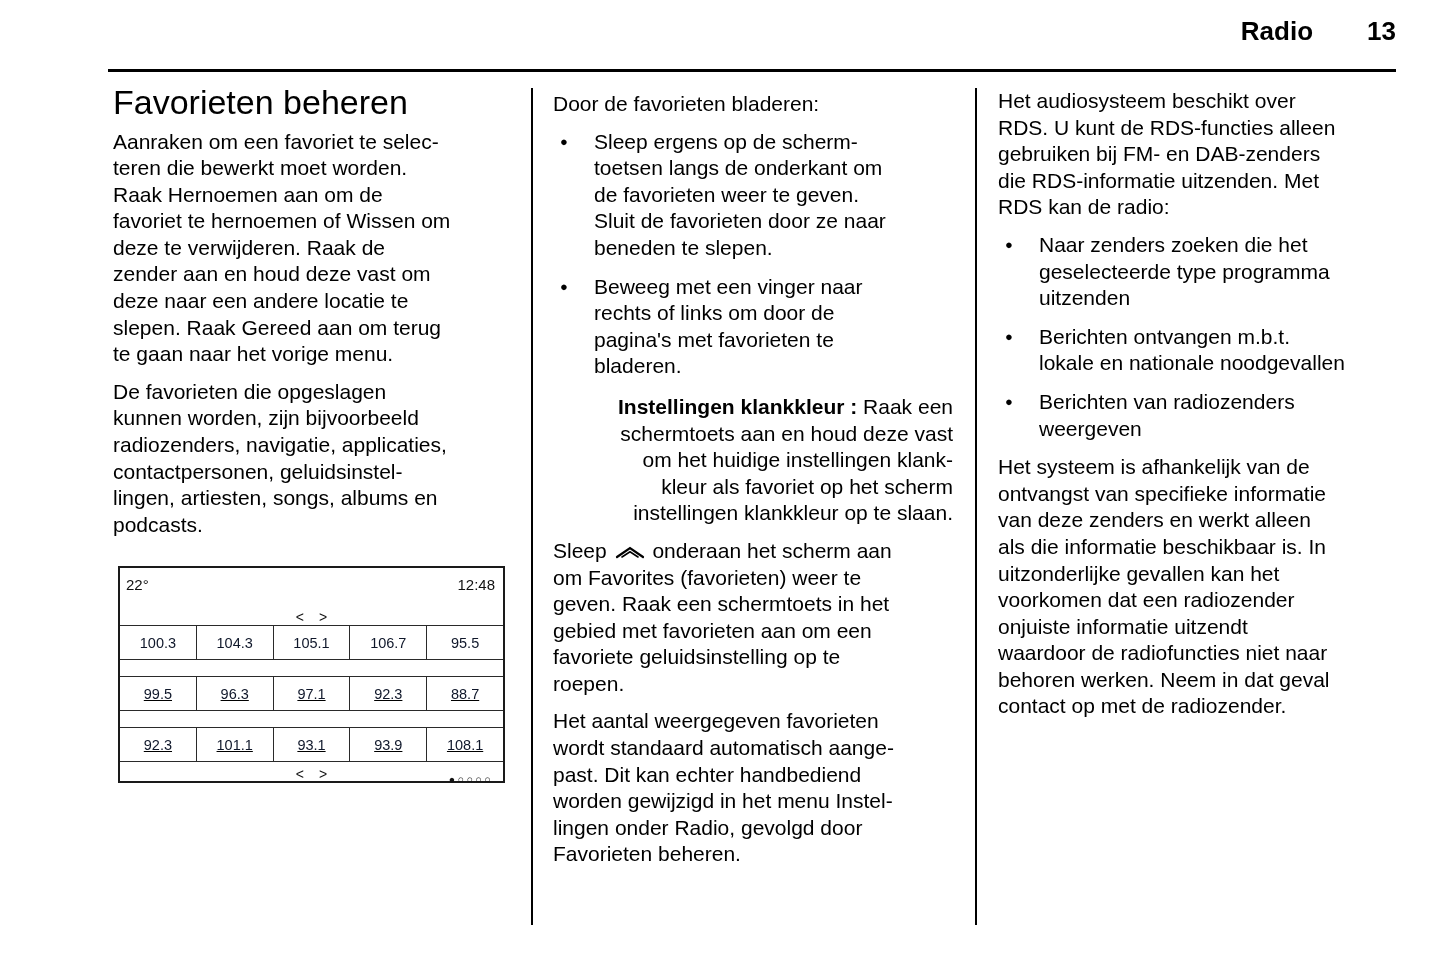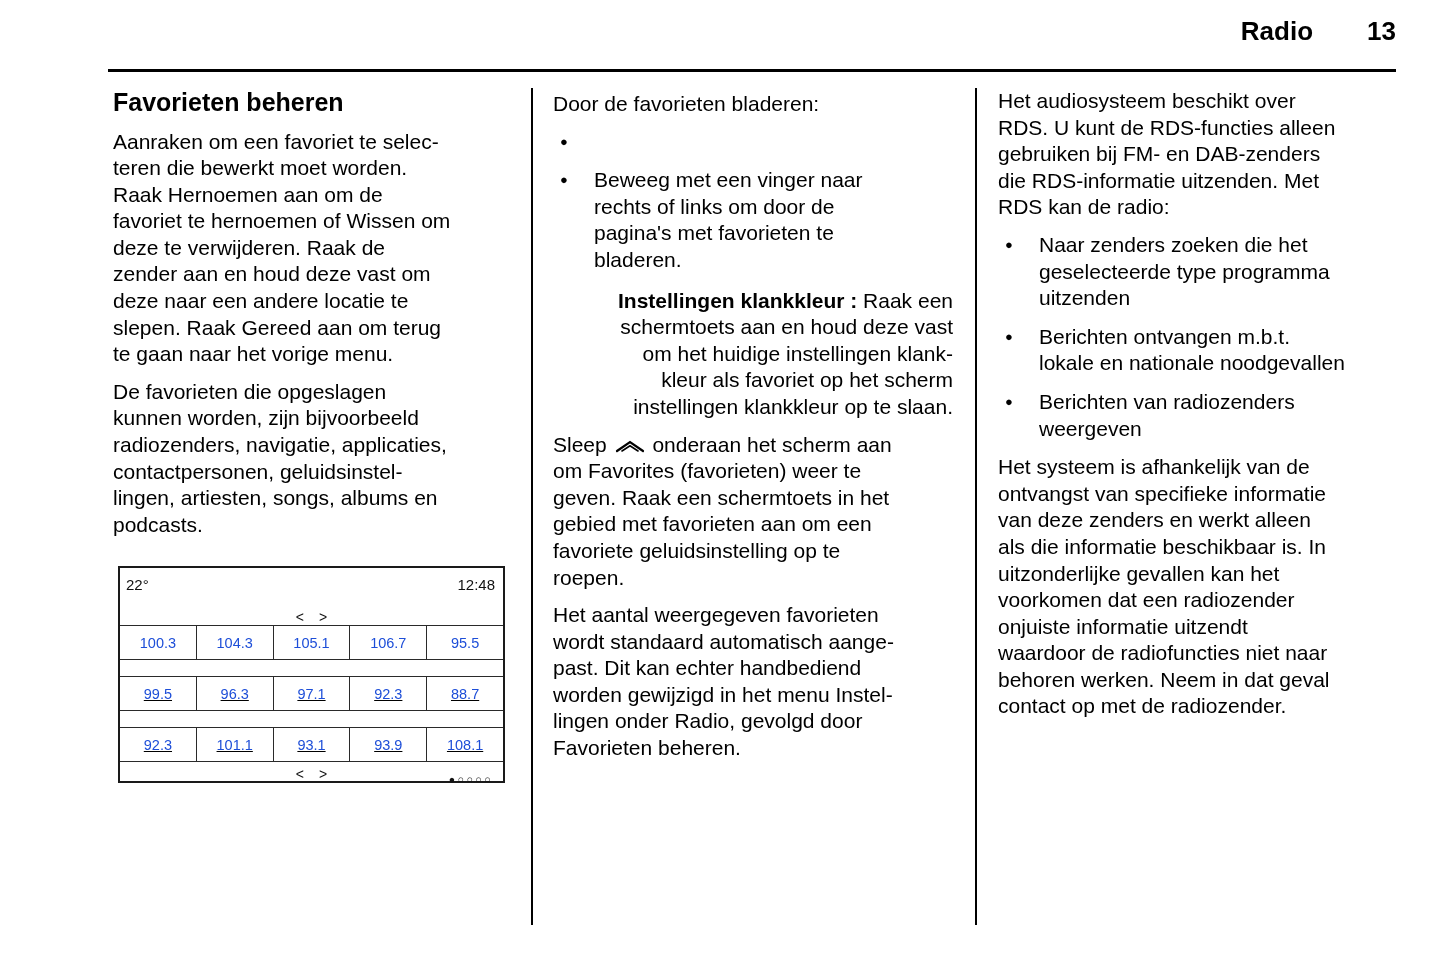--- a/index.html
+++ b/index.html
@@ -38,22 +38,22 @@
     align-items: flex-start;
   }
   .col { font-size: 21px; line-height: 26.6px; }
   .col1 { width: 398px; }
   .col2 { width: 400px; margin-left: 20px; }
   .col3 { width: 397px; margin-left: 21px; }
   .vsep { width: 2px; height: 837px; background: #000; flex: none; }
   .vsep.s1 { margin-left: 20px; }
   .vsep.s2 { margin-left: 22px; }
   .h {
-    font-size: 25px;
-    font-weight: bold;
+    font-size: 34px;
+    font-weight: normal;
     line-height: 29.5px;
     white-space: pre-line;
     margin: 0 0 11px 0;
   }
   .h.h2 { margin-top: 16px; }
   .p { white-space: pre-line; margin: 0 0 11px 0; }
   .p.flow { white-space: normal; }
   .pre { white-space: pre-line; }
   .p.tone { margin-top: 14px; text-align: right; }
   .intro { padding-top: 3px; }
@@ -80,21 +80,21 @@
   .fig-row {
     display: flex;
     height: 35px;
     border-top: 1.5px solid #2a2a2a;
     border-bottom: 1.5px solid #2a2a2a;
   }
   .fig-row + .fig-row { margin-top: 16px; text-decoration: underline; }
   .fig-cell {
     flex: 1;
     display: flex; align-items: center; justify-content: center;
-    font-size: 14.5px; color: #1d4ed8;
+    font-size: 14.5px; color: #0f172a;
     border-right: 1.5px solid #2a2a2a;
   }
   .fig-cell:last-child { border-right: none; }
   .fig-bottom { position: relative; height: 47px; }
   .fig-nav2 {
     position: absolute; top: 5px; left: 0; right: 0;
     display: flex; justify-content: center; gap: 15px;
     font-size: 14px; line-height: 14px; color: #111;
   }
   .fig-dots {
@@ -172,20 +172,25 @@
         </div>
       </div>
     </div>
 
     <div class="vsep s1"></div>
 
     <div class="col col2">
       <p class="p intro">Door de favorieten bladeren:</p>
       <div class="bullet">
         <span class="dot">●</span>
+        <span class="btxt">Sleep ergens op de scherm-
+toetsen langs de onderkant om
+de favorieten weer te geven.
+Sluit de favorieten door ze naar
+beneden te slepen.</span>
       </div>
       <div class="bullet">
         <span class="dot">●</span>
         <span class="btxt">Beweeg met een vinger naar
 rechts of links om door de
 pagina's met favorieten te
 bladeren.</span>
       </div>
       <p class="p flow tone"><b>Instellingen klankkleur :</b> <span class="pre">Raak een
 schermtoets aan en houd deze vast

